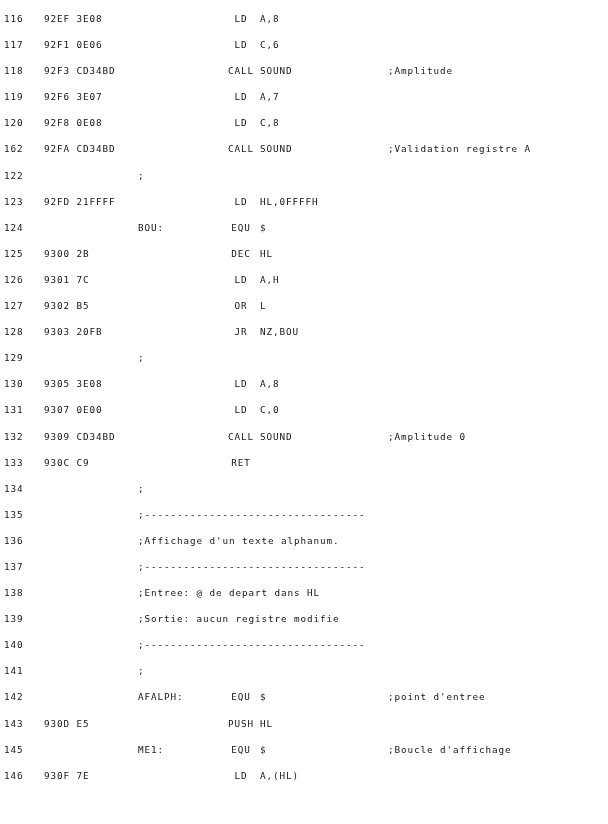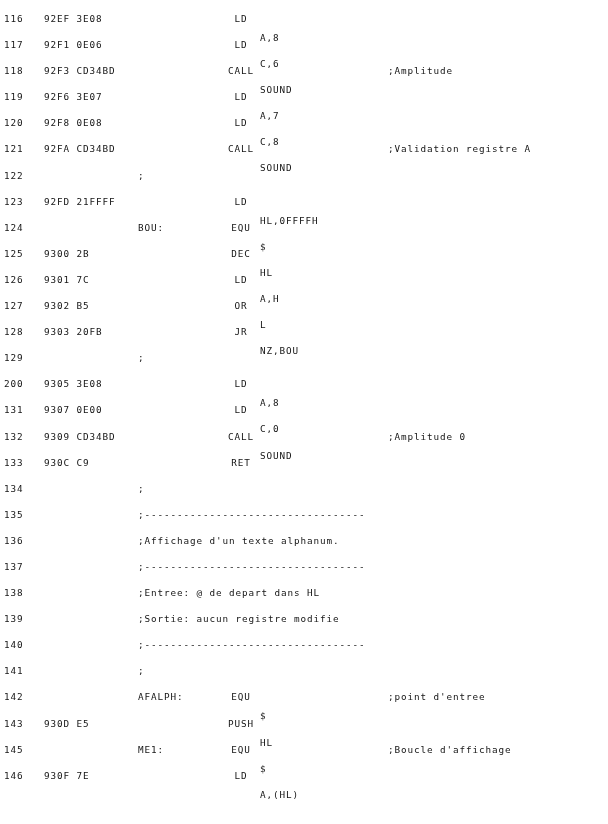--- a/index.html
+++ b/index.html
@@ -35,42 +35,42 @@
   }
   .col {
     display: inline-block;
     vertical-align: top;
     white-space: pre;
   }
   .c-num   { width: 40px;  margin-left: 4px; }
   .c-addr  { width: 94px; }
   .c-label { width: 84px; }
   .c-op    { width: 38px; text-align: center; }
-  .c-arg   { width: 128px; margin-top: 19px; }
+  .c-arg   { width: 128px; }
   .c-cmt   { width: 200px; }
 </style>
 </head>
 <body>
 
 <div id="listing">
     <div class="line"><span class="col c-num">116</span><span class="col c-addr">92EF 3E08</span><span class="col c-label"></span><span class="col c-op">LD</span><span class="col c-arg">A,8</span><span class="col c-cmt"></span></div>
     <div class="line"><span class="col c-num">117</span><span class="col c-addr">92F1 0E06</span><span class="col c-label"></span><span class="col c-op">LD</span><span class="col c-arg">C,6</span><span class="col c-cmt"></span></div>
     <div class="line"><span class="col c-num">118</span><span class="col c-addr">92F3 CD34BD</span><span class="col c-label"></span><span class="col c-op">CALL</span><span class="col c-arg">SOUND</span><span class="col c-cmt">;Amplitude</span></div>
     <div class="line"><span class="col c-num">119</span><span class="col c-addr">92F6 3E07</span><span class="col c-label"></span><span class="col c-op">LD</span><span class="col c-arg">A,7</span><span class="col c-cmt"></span></div>
     <div class="line"><span class="col c-num">120</span><span class="col c-addr">92F8 0E08</span><span class="col c-label"></span><span class="col c-op">LD</span><span class="col c-arg">C,8</span><span class="col c-cmt"></span></div>
-    <div class="line"><span class="col c-num">121</span><span class="col c-addr">92FA CD34BD</span><span class="col c-label"></span><span class="col c-op">CALL</span><span class="col c-arg">SOUND</span><span class="col c-cmt">;Validation registre A</span></div>
+    <div class="line"><span class="col c-num">162</span><span class="col c-addr">92FA CD34BD</span><span class="col c-label"></span><span class="col c-op">CALL</span><span class="col c-arg">SOUND</span><span class="col c-cmt">;Validation registre A</span></div>
     <div class="line"><span class="col c-num">122</span><span class="col c-addr"></span><span class="col c-label">;</span><span class="col c-op"></span><span class="col c-arg"></span><span class="col c-cmt"></span></div>
     <div class="line"><span class="col c-num">123</span><span class="col c-addr">92FD 21FFFF</span><span class="col c-label"></span><span class="col c-op">LD</span><span class="col c-arg">HL,0FFFFH</span><span class="col c-cmt"></span></div>
     <div class="line"><span class="col c-num">124</span><span class="col c-addr"></span><span class="col c-label">BOU:</span><span class="col c-op">EQU</span><span class="col c-arg">$</span><span class="col c-cmt"></span></div>
     <div class="line"><span class="col c-num">125</span><span class="col c-addr">9300 2B</span><span class="col c-label"></span><span class="col c-op">DEC</span><span class="col c-arg">HL</span><span class="col c-cmt"></span></div>
     <div class="line"><span class="col c-num">126</span><span class="col c-addr">9301 7C</span><span class="col c-label"></span><span class="col c-op">LD</span><span class="col c-arg">A,H</span><span class="col c-cmt"></span></div>
     <div class="line"><span class="col c-num">127</span><span class="col c-addr">9302 B5</span><span class="col c-label"></span><span class="col c-op">OR</span><span class="col c-arg">L</span><span class="col c-cmt"></span></div>
     <div class="line"><span class="col c-num">128</span><span class="col c-addr">9303 20FB</span><span class="col c-label"></span><span class="col c-op">JR</span><span class="col c-arg">NZ,BOU</span><span class="col c-cmt"></span></div>
     <div class="line"><span class="col c-num">129</span><span class="col c-addr"></span><span class="col c-label">;</span><span class="col c-op"></span><span class="col c-arg"></span><span class="col c-cmt"></span></div>
-    <div class="line"><span class="col c-num">200</span><span class="col c-addr">9305 3E08</span><span class="col c-label"></span><span class="col c-op">LD</span><span class="col c-arg">A,8</span><span class="col c-cmt"></span></div>
+    <div class="line"><span class="col c-num">130</span><span class="col c-addr">9305 3E08</span><span class="col c-label"></span><span class="col c-op">LD</span><span class="col c-arg">A,8</span><span class="col c-cmt"></span></div>
     <div class="line"><span class="col c-num">131</span><span class="col c-addr">9307 0E00</span><span class="col c-label"></span><span class="col c-op">LD</span><span class="col c-arg">C,0</span><span class="col c-cmt"></span></div>
     <div class="line"><span class="col c-num">132</span><span class="col c-addr">9309 CD34BD</span><span class="col c-label"></span><span class="col c-op">CALL</span><span class="col c-arg">SOUND</span><span class="col c-cmt">;Amplitude 0</span></div>
     <div class="line"><span class="col c-num">133</span><span class="col c-addr">930C C9</span><span class="col c-label"></span><span class="col c-op">RET</span><span class="col c-arg"></span><span class="col c-cmt"></span></div>
     <div class="line"><span class="col c-num">134</span><span class="col c-addr"></span><span class="col c-label">;</span><span class="col c-op"></span><span class="col c-arg"></span><span class="col c-cmt"></span></div>
     <div class="line"><span class="col c-num">135</span><span class="col c-addr"></span><span class="col c-label">;----------------------------------</span><span class="col c-op"></span><span class="col c-arg"></span><span class="col c-cmt"></span></div>
     <div class="line"><span class="col c-num">136</span><span class="col c-addr"></span><span class="col c-label">;Affichage d'un texte alphanum.</span><span class="col c-op"></span><span class="col c-arg"></span><span class="col c-cmt"></span></div>
     <div class="line"><span class="col c-num">137</span><span class="col c-addr"></span><span class="col c-label">;----------------------------------</span><span class="col c-op"></span><span class="col c-arg"></span><span class="col c-cmt"></span></div>
     <div class="line"><span class="col c-num">138</span><span class="col c-addr"></span><span class="col c-label">;Entree: @ de depart dans HL</span><span class="col c-op"></span><span class="col c-arg"></span><span class="col c-cmt"></span></div>
     <div class="line"><span class="col c-num">139</span><span class="col c-addr"></span><span class="col c-label">;Sortie: aucun registre modifie</span><span class="col c-op"></span><span class="col c-arg"></span><span class="col c-cmt"></span></div>
     <div class="line"><span class="col c-num">140</span><span class="col c-addr"></span><span class="col c-label">;----------------------------------</span><span class="col c-op"></span><span class="col c-arg"></span><span class="col c-cmt"></span></div>

